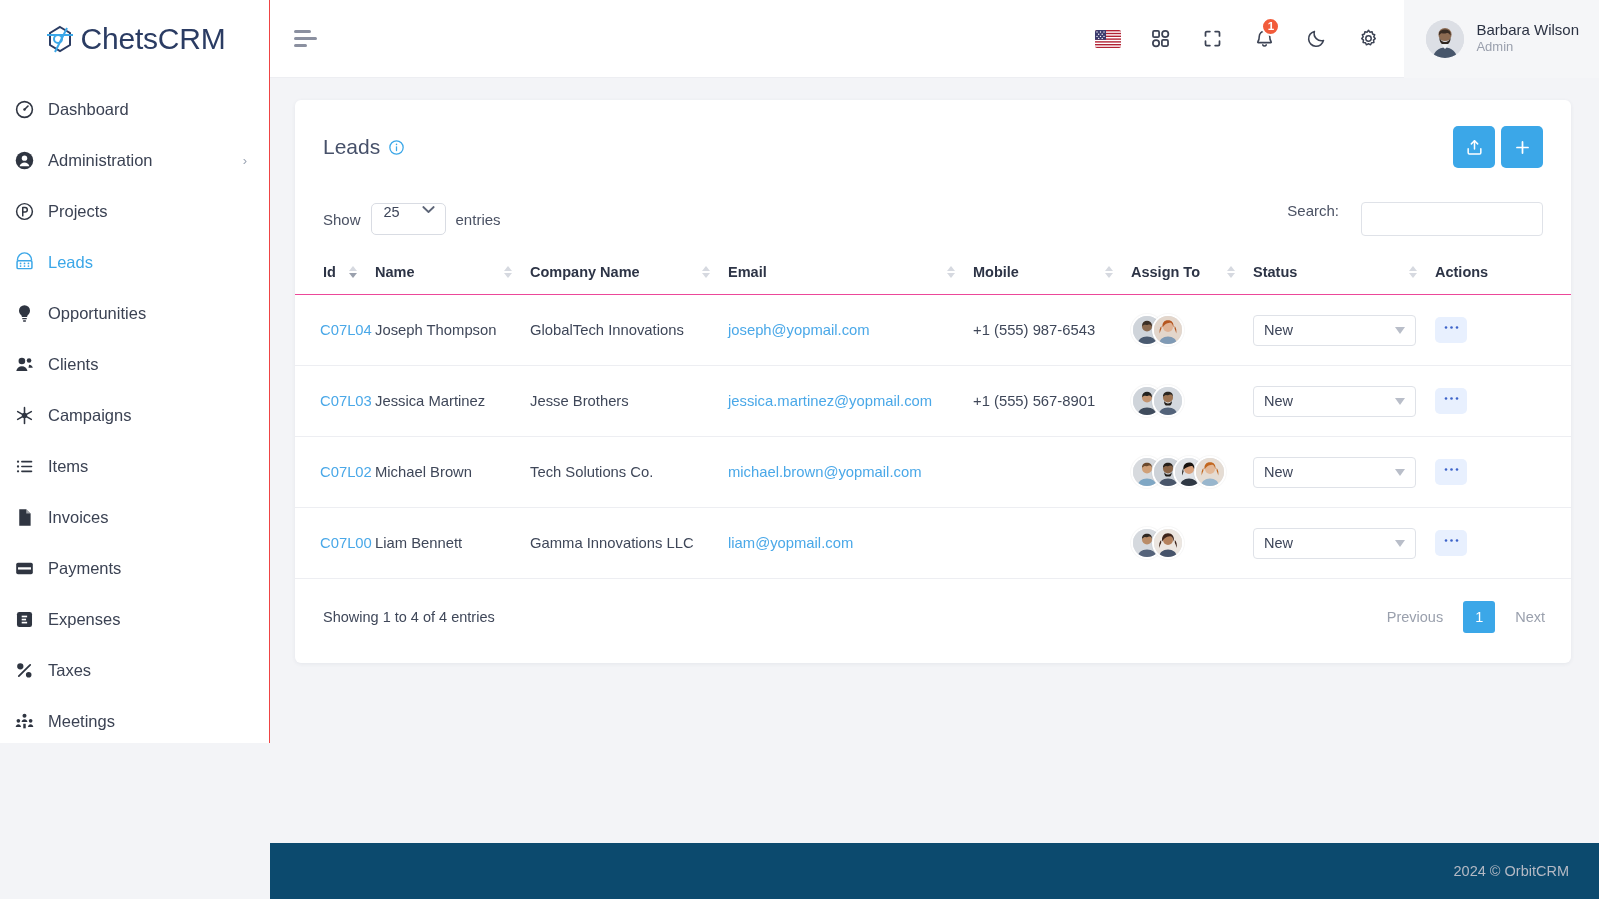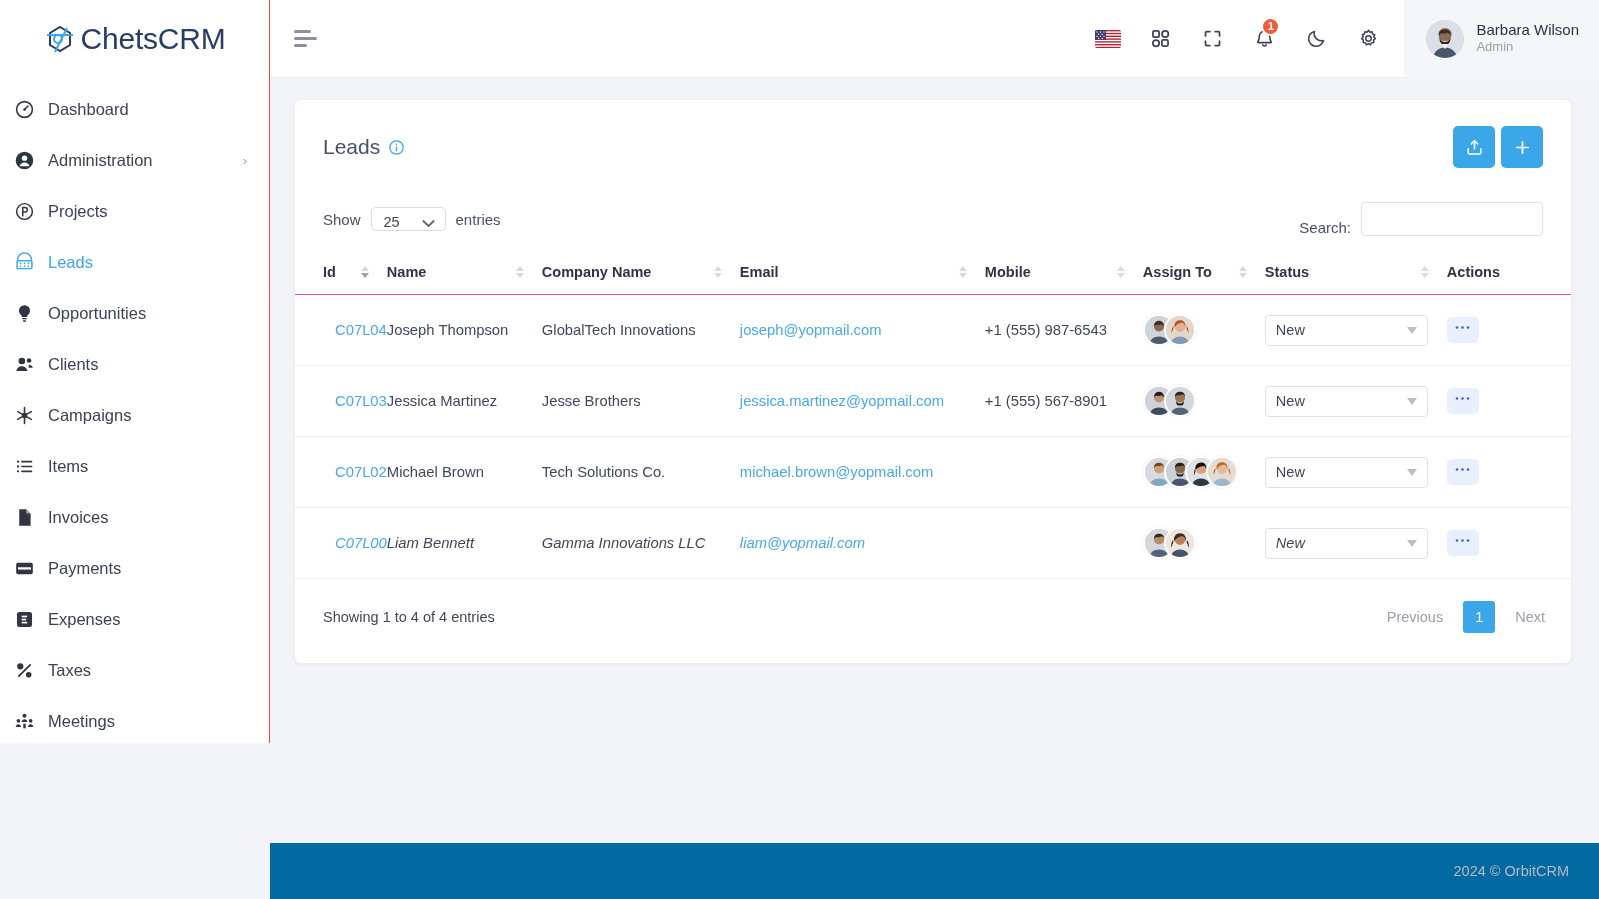--- a/index.html
+++ b/index.html
@@ -104,28 +104,28 @@
   .btn-blue {
     width: 42px; height: 42px; border-radius: 5px;
     background: #3ba7e8; color: #fff; border: none;
     display: flex; align-items: center; justify-content: center;
     cursor: pointer; font-size: 19px;
   }
 
   .table-controls { display: flex; align-items: center; padding: 0 28px 0 28px; height: 62px; }
   .length-ctrl { display: flex; align-items: center; gap: 10px; font-size: 15px; color: #4a5163; }
   .select-box {
-    position: relative; display: inline-flex; align-items: flex-end;
+    position: relative; display: inline-flex; align-items: flex-start;
     border: 1px solid #d9dce3; border-radius: 5px;
-    height: 24px; padding: 0 34px 0 12px;
+    height: 32px; padding: 0 34px 0 12px;
     background: #fff; font-size: 14.5px; color: #3d4559; cursor: pointer;
     min-width: 75px;
   }
   .select-box .chev { position: absolute; right: 10px; color: #5d6577; font-size: 11px; }
-  .search-ctrl { margin-left: auto; display: flex; align-items: flex-end; gap: 10px; font-size: 15px; color: #4a5163; }
+  .search-ctrl { margin-left: auto; display: flex; align-items: flex-start; gap: 22px; font-size: 15px; color: #4a5163; }
   .search-input {
     width: 182px; height: 34px;
     border: 1px solid #dfe2e8; border-radius: 4px;
     padding: 0 10px; font-size: 14px; color: #3d4559;
     font-family: "Liberation Sans", sans-serif; outline: none; background: #fff;
   }
 
   table { width: 100%; border-collapse: collapse; }
   thead th {
     text-align: left;
@@ -147,22 +147,22 @@
   .sort .up { border-bottom: 5px solid #d6d9e0; }
   .sort .dn { border-top: 5px solid #d6d9e0; }
   .sort.desc .dn { border-top-color: #9aa0ad; }
   th.first { padding-left: 28px; }
 
   tbody td {
     font-size: 14.8px; color: #3f4759;
     padding: 19px 0; border-bottom: 1px solid #edeef2;
     vertical-align: middle;
   }
-  tbody td.first { padding-left: 40px; }
-  tbody tr:last-child td { border-bottom: 1px solid #edeef2; font-style: italic; }
+  tbody td.first { padding-left: 25px; }
+  tbody tr:last-child td { border-bottom: 1px solid #edeef2; }
   .id-link { color: #4aa8e8; text-decoration: none; cursor: pointer; }
   .mail-link { color: #4aa8e8; text-decoration: none; cursor: pointer; }
 
   .avatars { display: flex; align-items: center; }
   .av {
     width: 32px; height: 32px; border-radius: 50%;
     border: 2px solid #fff; overflow: hidden;
     margin-left: -11px; background: #d9dce3;
     box-shadow: 0 0 0 1px rgba(0,0,0,.03);
   }
@@ -199,21 +199,21 @@
     display: flex; align-items: center; justify-content: center;
     font-size: 14.5px; color: #9aa0ad; cursor: pointer; border-radius: 3px;
   }
   .pg.current { background: #3ba7e8; color: #fff; min-width: 32px; }
 
   .footer {
     margin-top: auto; height: 56px; flex: 0 0 56px;
     display: flex; align-items: center; justify-content: flex-end;
     padding-right: 30px;
     font-size: 14.5px; color: #b4b9c4;
-    background: #0369a1;
+    background: #0c4a6e;
   }
 </style>
 </head>
 <body>
 
 <div class="app">
 
   <aside class="sidebar">
     <div class="brand">
       <div class="brand-logo">

